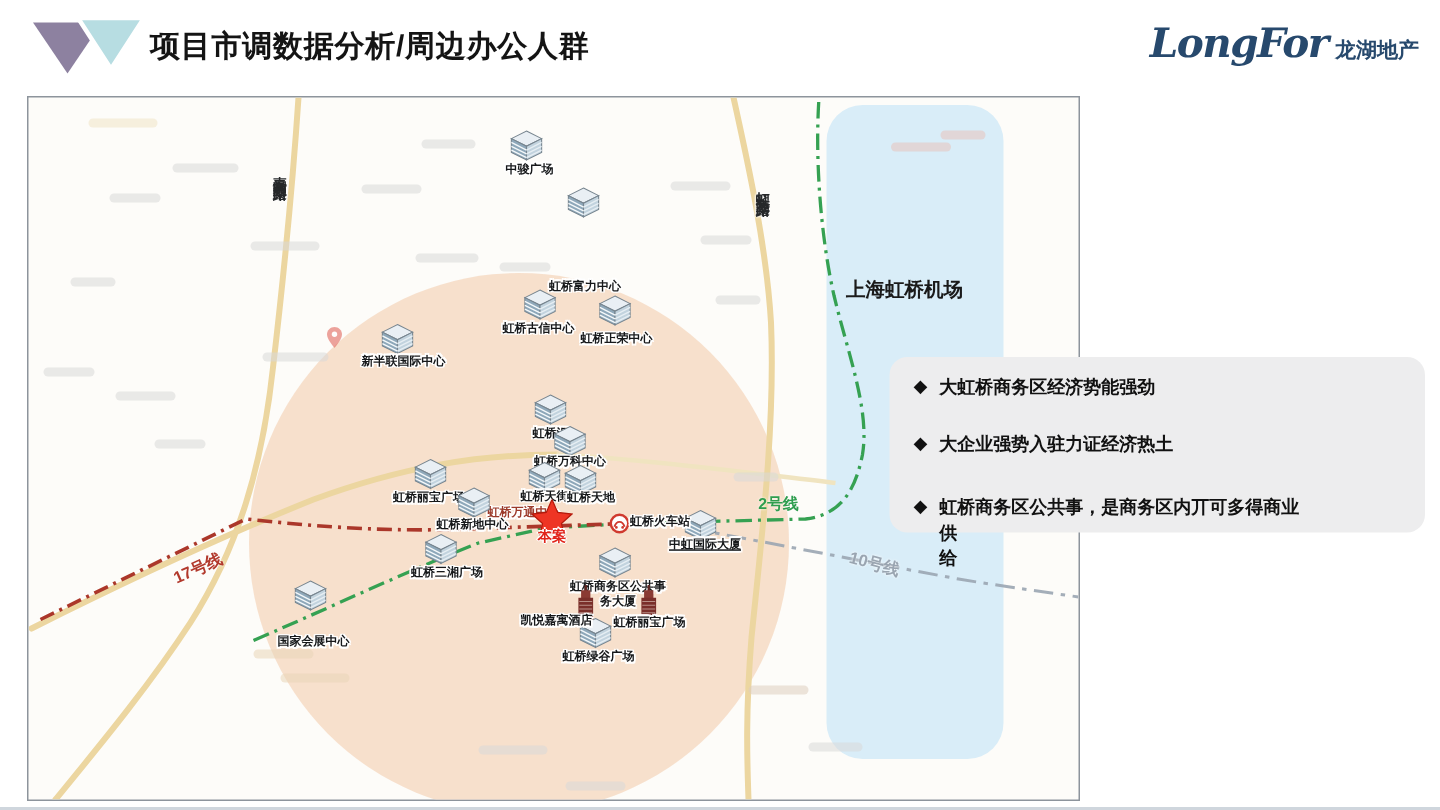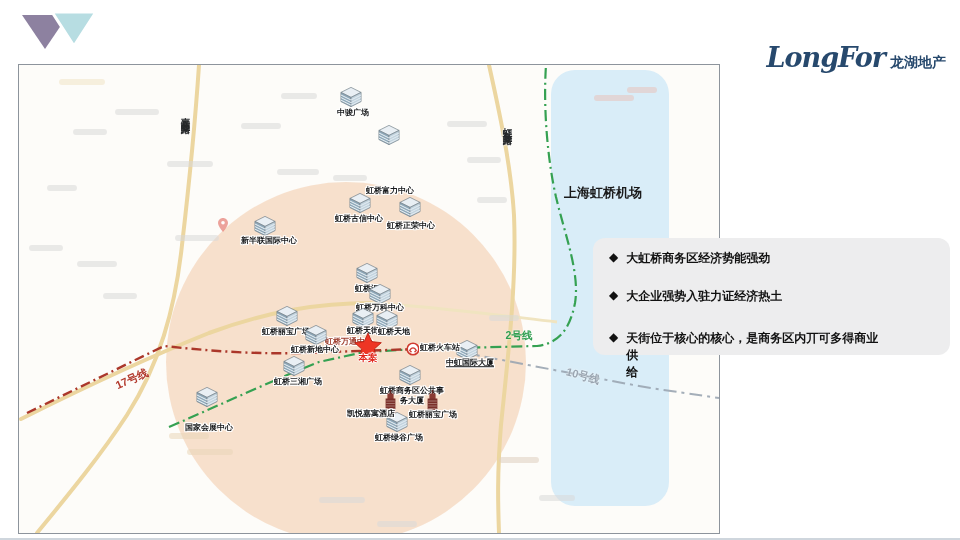--- a/index.html
+++ b/index.html
@@ -2,21 +2,21 @@
 <html><head>
 <meta charset="utf-8">
 <style>
   html,body{margin:0;padding:0;background:#fff;}
   body{width:960px;height:540px;overflow:hidden;font-family:"Liberation Sans","DejaVu Sans",sans-serif;}
   .slide{position:relative;width:960px;height:538px;background:#fff;border-bottom:2px solid #cfd6dd;}
 
   
   .logo-mark{position:absolute;left:22px;top:12px;width:76px;height:38px;}
   .title{position:absolute;left:100px;top:17px;font-size:20px;font-weight:bold;color:#141414;letter-spacing:.5px;}
-  .brand{position:absolute;right:14px;top:14px;display:flex;align-items:baseline;gap:5px;color:#27496d;margin-top:28px;}
+  .brand{position:absolute;right:14px;top:14px;display:flex;align-items:baseline;gap:5px;color:#27496d;}
   .wordmark{font-family:"DejaVu Serif","Liberation Serif",serif;font-style:italic;font-weight:bold;font-size:27px;letter-spacing:-1px;}
   .brand-cn{font-size:14px;font-weight:bold;}
 
   
   .map{position:absolute;left:18px;top:64px;width:700px;height:468px;border:1px solid #8d949c;background:#fdfcf9;overflow:hidden;}
   .zone-circle{position:absolute;left:147px;top:117px;width:360px;height:360px;border-radius:50%;background:rgba(246,219,196,.85);}
   .airport{position:absolute;left:532px;top:5px;width:118px;height:436px;border-radius:24px;background:#d9edf8;}
   .airport-label{position:absolute;transform:translate(-50%,-50%);font-size:13px;font-weight:bold;color:#1a1a1a;white-space:nowrap;}
   .lines-svg{position:absolute;left:0;top:0;}
   .faint{position:absolute;height:6px;border-radius:3px;opacity:.55;}
@@ -42,20 +42,21 @@
 <body>
 
 <div class="slide">
 
   <div class="logo-mark">
     <svg width="76" height="38" viewBox="0 0 76 38">
       <polygon points="0,3 46,3 23,37" fill="#8d81a0"></polygon>
       <polygon points="30,0 74,0 52,34" fill="#b7dde2" stroke="#ffffff" stroke-width="3"></polygon>
     </svg>
   </div>
+  <div class="title">项目市调数据分析/周边办公人群</div>
   <div class="brand">
     <span class="wordmark">LongFor</span>
     <span class="brand-cn">龙湖地产</span>
   </div>
 
   <div class="map">
     <div class="zone-circle"></div>
     <div class="airport"></div>
 
     <svg class="lines-svg" width="700" height="468" viewBox="0 0 700 468">
@@ -275,20 +276,20 @@
         <div class="bullet-item">
           <span class="bullet-marker">◆</span>
           <span class="bullet-text">大虹桥商务区经济势能强劲</span>
         </div>
         <div class="bullet-item">
           <span class="bullet-marker">◆</span>
           <span class="bullet-text">大企业强势入驻力证经济热土</span>
         </div>
         <div class="bullet-item last">
           <span class="bullet-marker">◆</span>
-          <span class="bullet-text">天街位于核心的核心，是商务区内丌可多得商业
+          <span class="bullet-text">虹桥商务区公共事，是商务区内丌可多得商业
 供
 给</span>
         </div>
       </div>
   </div>
 
 </div>
 
 </body></html>

